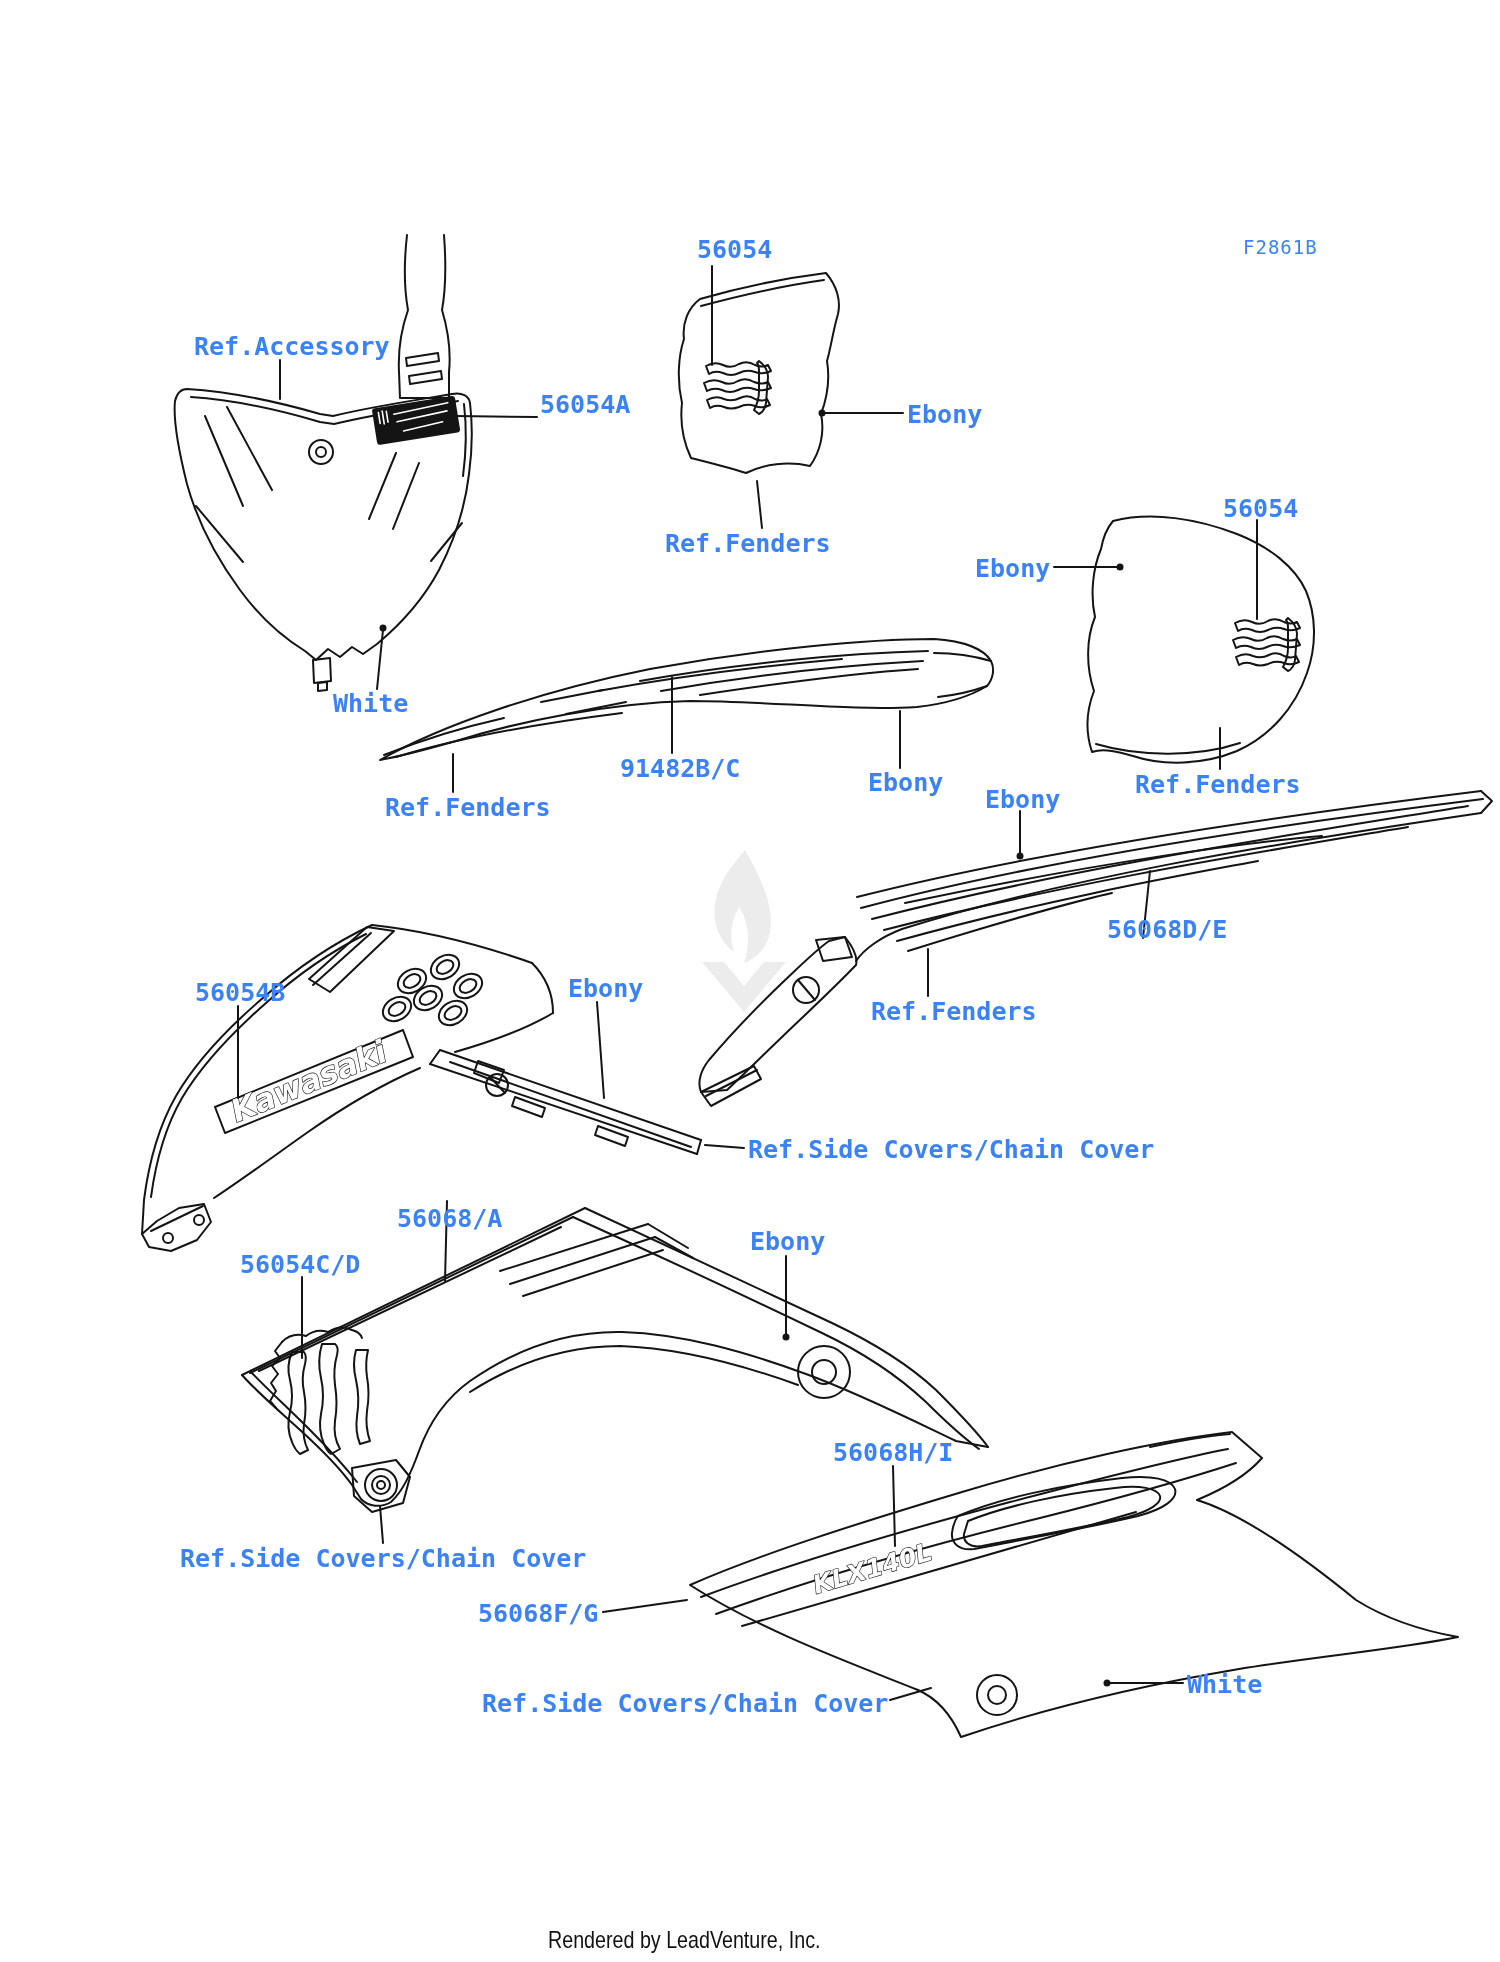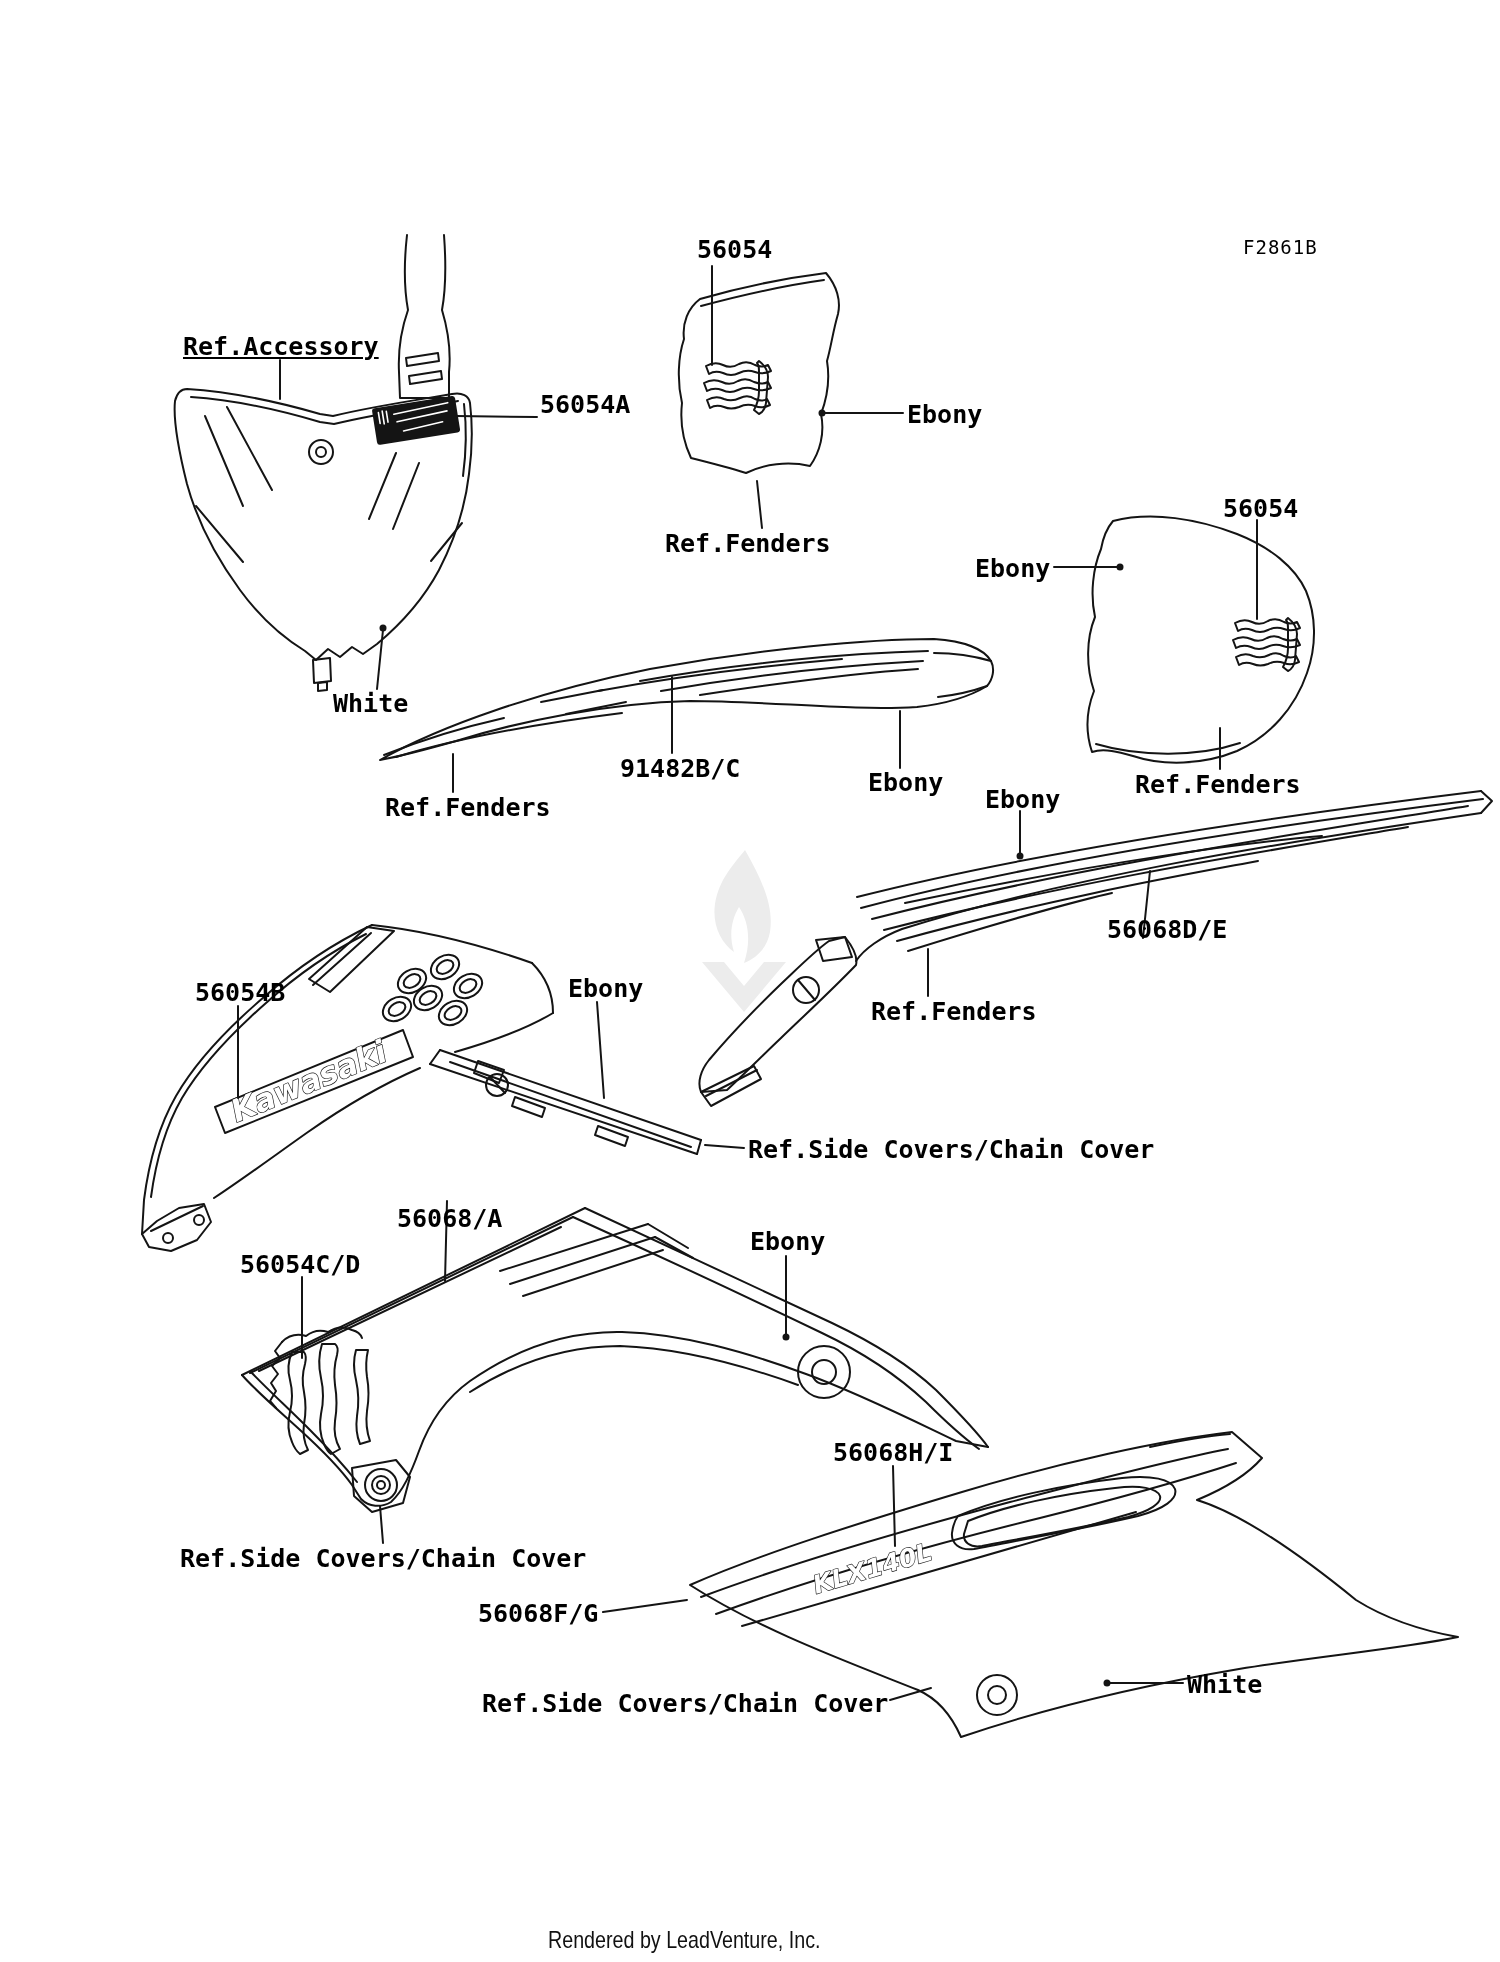--- a/index.html
+++ b/index.html
@@ -1,20 +1,20 @@
 <!DOCTYPE html>
 <html><head>
 <meta charset="utf-8">
 <style>
   html,body{margin:0;padding:0;background:#fff;}
   #canvas{position:relative;width:1500px;height:1962px;background:#fff;overflow:hidden;
           font-family:"DejaVu Sans Mono",monospace;}
   #art{position:absolute;left:0;top:0;}
   .diagram-label{position:absolute;font:bold 25px/1.05 "DejaVu Sans Mono",monospace;
-                 color:#000000;white-space:pre;letter-spacing:0;}
+                 color:#3b82f6;white-space:pre;letter-spacing:0;}
   .diagram-label.small{font:normal 19px/1.05 "DejaVu Sans Mono",monospace;letter-spacing:1px;}
   #footer-credit{position:absolute;left:548px;top:1926px;color:#111;
                  font-family:"Liberation Sans",sans-serif;font-size:24px;
                  transform:scaleX(.82);transform-origin:left top;white-space:pre;}
   #watermark-text{position:absolute;left:487px;top:1082px;color:#ececec;
                   font-family:"Liberation Sans",sans-serif;font-weight:bold;
                   font-size:54px;letter-spacing:14px;white-space:pre;}
 </style>
 </head>
 <body>
@@ -236,21 +236,21 @@
       <path d="M603,1612 L687,1600"></path>
       <path d="M890,1700 L931,1688"></path>
       <path d="M1183,1683 L1110,1683"></path>
         <circle cx="1107" cy="1683" r="3.5" fill="#141414" stroke="none"></circle>
     </g>
   </svg>
 
 
   <div id="labels-layer">
       <span class="diagram-label small" style="left: 1243px; top: 238px;">F2861B</span>
-      <span class="diagram-label" style="left: 183px; top: 334px; text-decoration: underline;">Ref.Accessory</span>
+      <span class="diagram-label" style="left: 194px; top: 334px;">Ref.Accessory</span>
       <span class="diagram-label" style="left: 540px; top: 392px;">56054A</span>
       <span class="diagram-label" style="left: 697px; top: 237px;">56054</span>
       <span class="diagram-label" style="left: 907px; top: 402px;">Ebony</span>
       <span class="diagram-label" style="left: 665px; top: 531px;">Ref.Fenders</span>
       <span class="diagram-label" style="left: 333px; top: 691px;">White</span>
       <span class="diagram-label" style="left: 385px; top: 795px;">Ref.Fenders</span>
       <span class="diagram-label" style="left: 620px; top: 756px;">91482B/C</span>
       <span class="diagram-label" style="left: 868px; top: 770px;">Ebony</span>
       <span class="diagram-label" style="left: 985px; top: 787px;">Ebony</span>
       <span class="diagram-label" style="left: 1223px; top: 496px;">56054</span>

